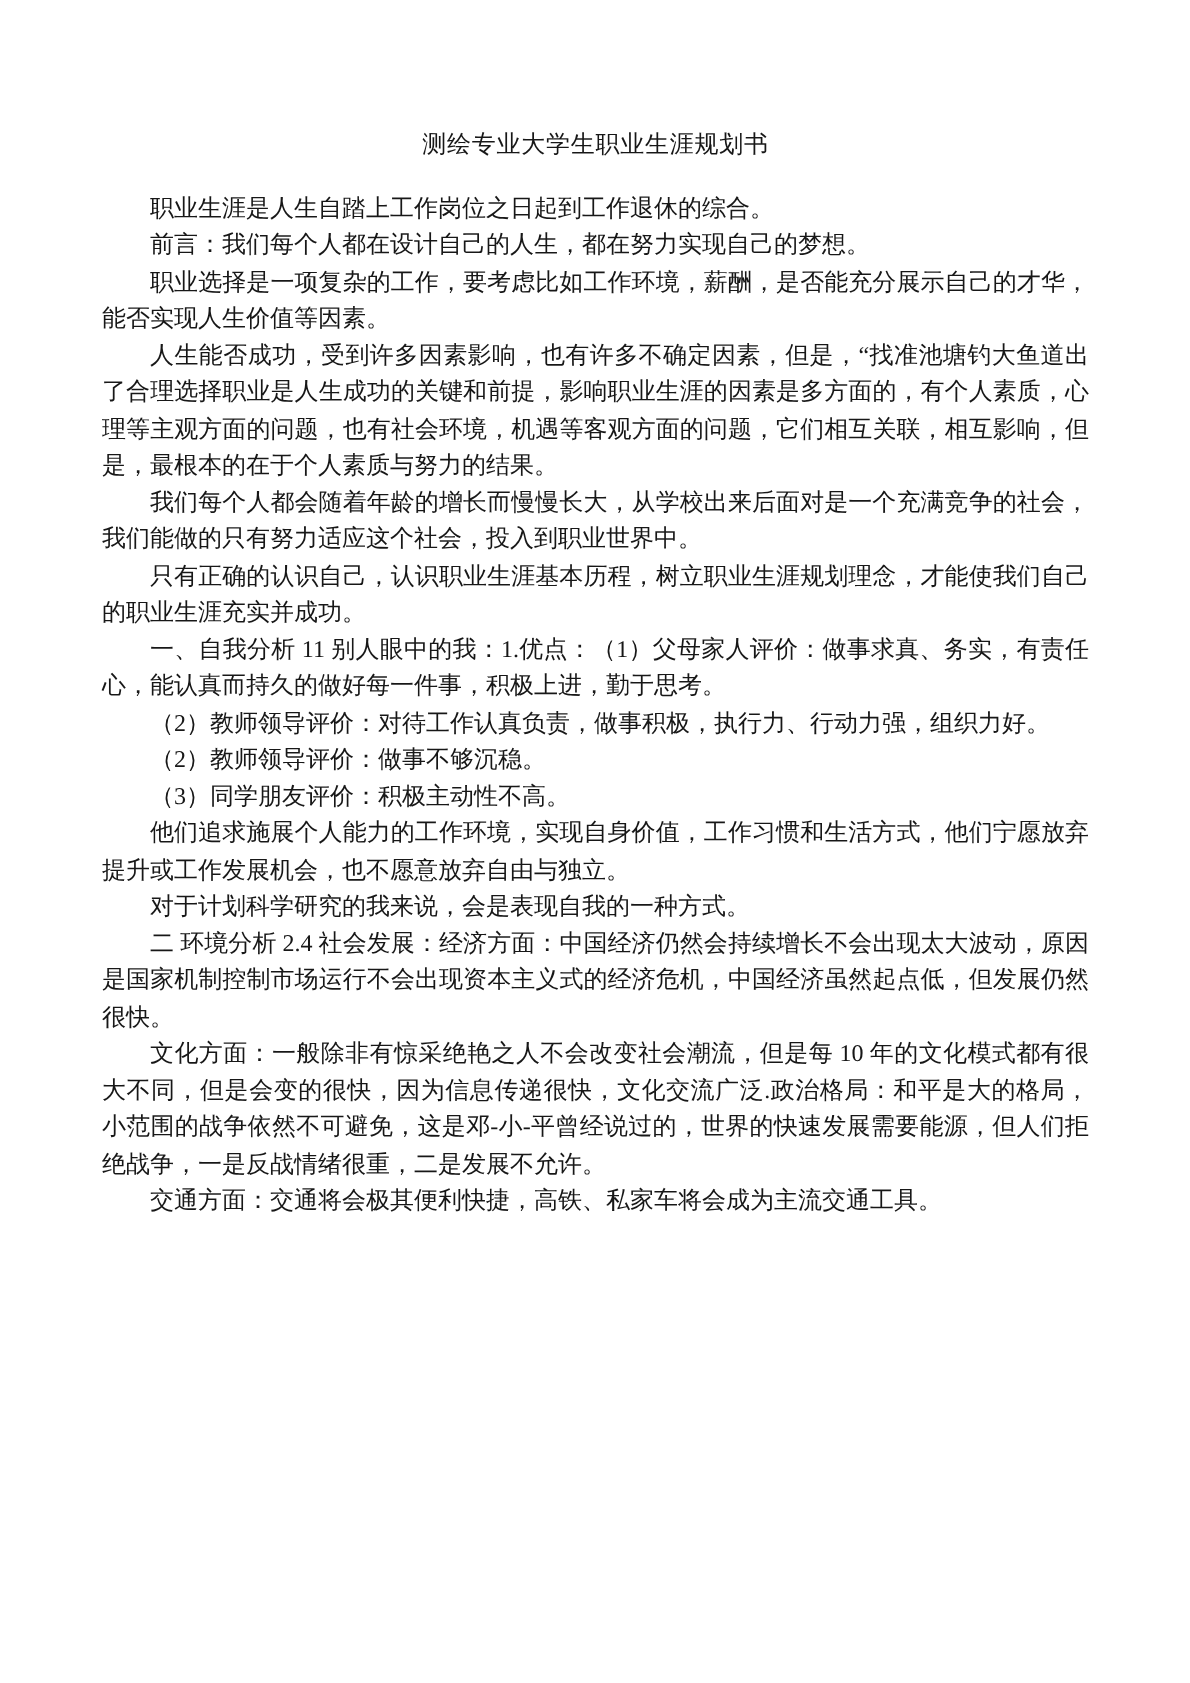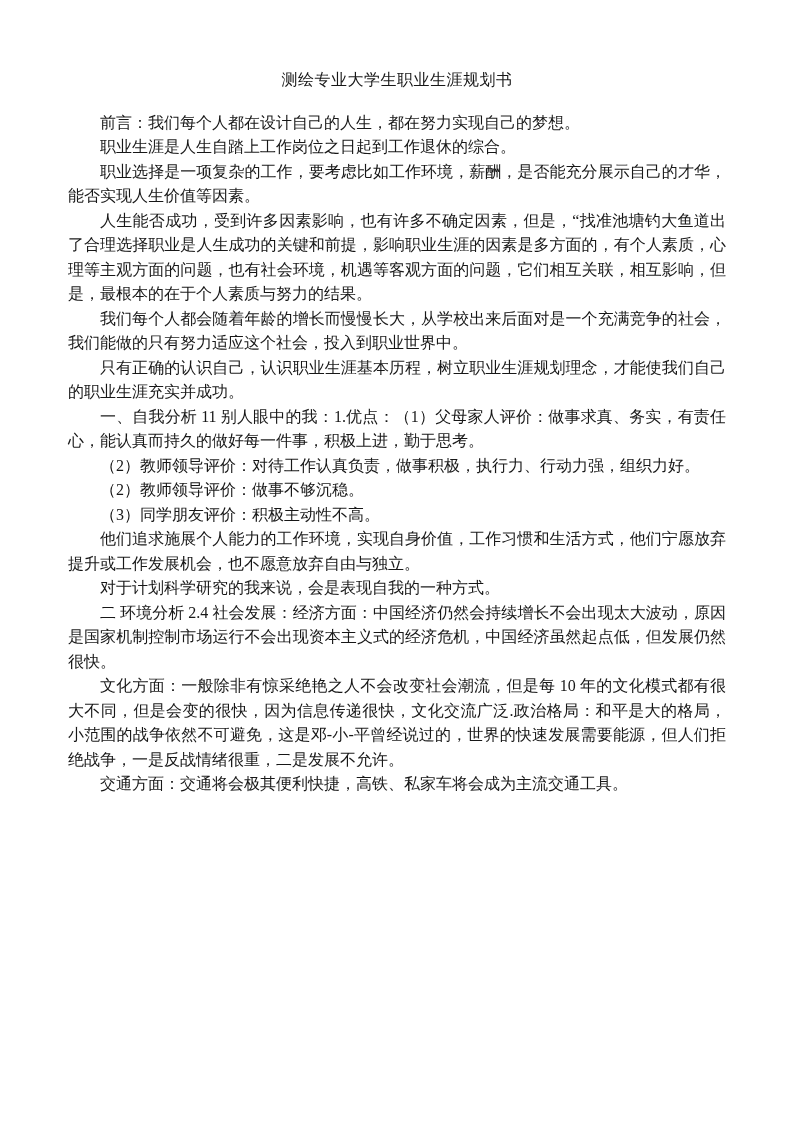--- a/index.html
+++ b/index.html
@@ -7,21 +7,21 @@
     padding: 0;
     background: #ffffff;
   }
   .page {
     position: relative;
     width: 793px;
     height: 1122px;
     margin: 0 auto;
     background: #ffffff;
     box-sizing: border-box;
-    padding: 68px 67px 0 68px;
+    padding: 85px 67px 0 68px;
     font-family: "Liberation Serif", "DejaVu Serif", serif;
     font-size: 16px;
     line-height: 24.5px;
     color: #171717;
     overflow: hidden;
   }
   .doc-title {
     text-align: center;
     font-size: 16px;
     font-weight: 400;
@@ -33,22 +33,22 @@
     text-indent: 2em;
     text-align: justify;
     word-break: break-all;
   }
 </style>
 </head>
 <body>
 
 <div class="page">
   <h1 class="doc-title">测绘专业大学生职业生涯规划书</h1>
+  <p class="para">职业生涯是人生自踏上工作岗位之日起到工作退休的综合。</p>
   <p class="para">前言：我们每个人都在设计自己的人生，都在努力实现自己的梦想。</p>
-  <p class="para">职业生涯是人生自踏上工作岗位之日起到工作退休的综合。</p>
   <p class="para">职业选择是一项复杂的工作，要考虑比如工作环境，薪酬，是否能充分展示自己的才华，能否实现人生价值等因素。</p>
   <p class="para">人生能否成功，受到许多因素影响，也有许多不确定因素，但是，“找准池塘钓大鱼道出了合理选择职业是人生成功的关键和前提，影响职业生涯的因素是多方面的，有个人素质，心理等主观方面的问题，也有社会环境，机遇等客观方面的问题，它们相互关联，相互影响，但是，最根本的在于个人素质与努力的结果。</p>
   <p class="para">我们每个人都会随着年龄的增长而慢慢长大，从学校出来后面对是一个充满竞争的社会，我们能做的只有努力适应这个社会，投入到职业世界中。</p>
   <p class="para">只有正确的认识自己，认识职业生涯基本历程，树立职业生涯规划理念，才能使我们自己的职业生涯充实并成功。</p>
   <p class="para">一、自我分析 11 别人眼中的我：1.优点：（1）父母家人评价：做事求真、务实，有责任心，能认真而持久的做好每一件事，积极上进，勤于思考。</p>
   <p class="para">（2）教师领导评价：对待工作认真负责，做事积极，执行力、行动力强，组织力好。</p>
   <p class="para">（2）教师领导评价：做事不够沉稳。</p>
   <p class="para">（3）同学朋友评价：积极主动性不高。</p>
   <p class="para">他们追求施展个人能力的工作环境，实现自身价值，工作习惯和生活方式，他们宁愿放弃提升或工作发展机会，也不愿意放弃自由与独立。</p>
   <p class="para">对于计划科学研究的我来说，会是表现自我的一种方式。</p>

